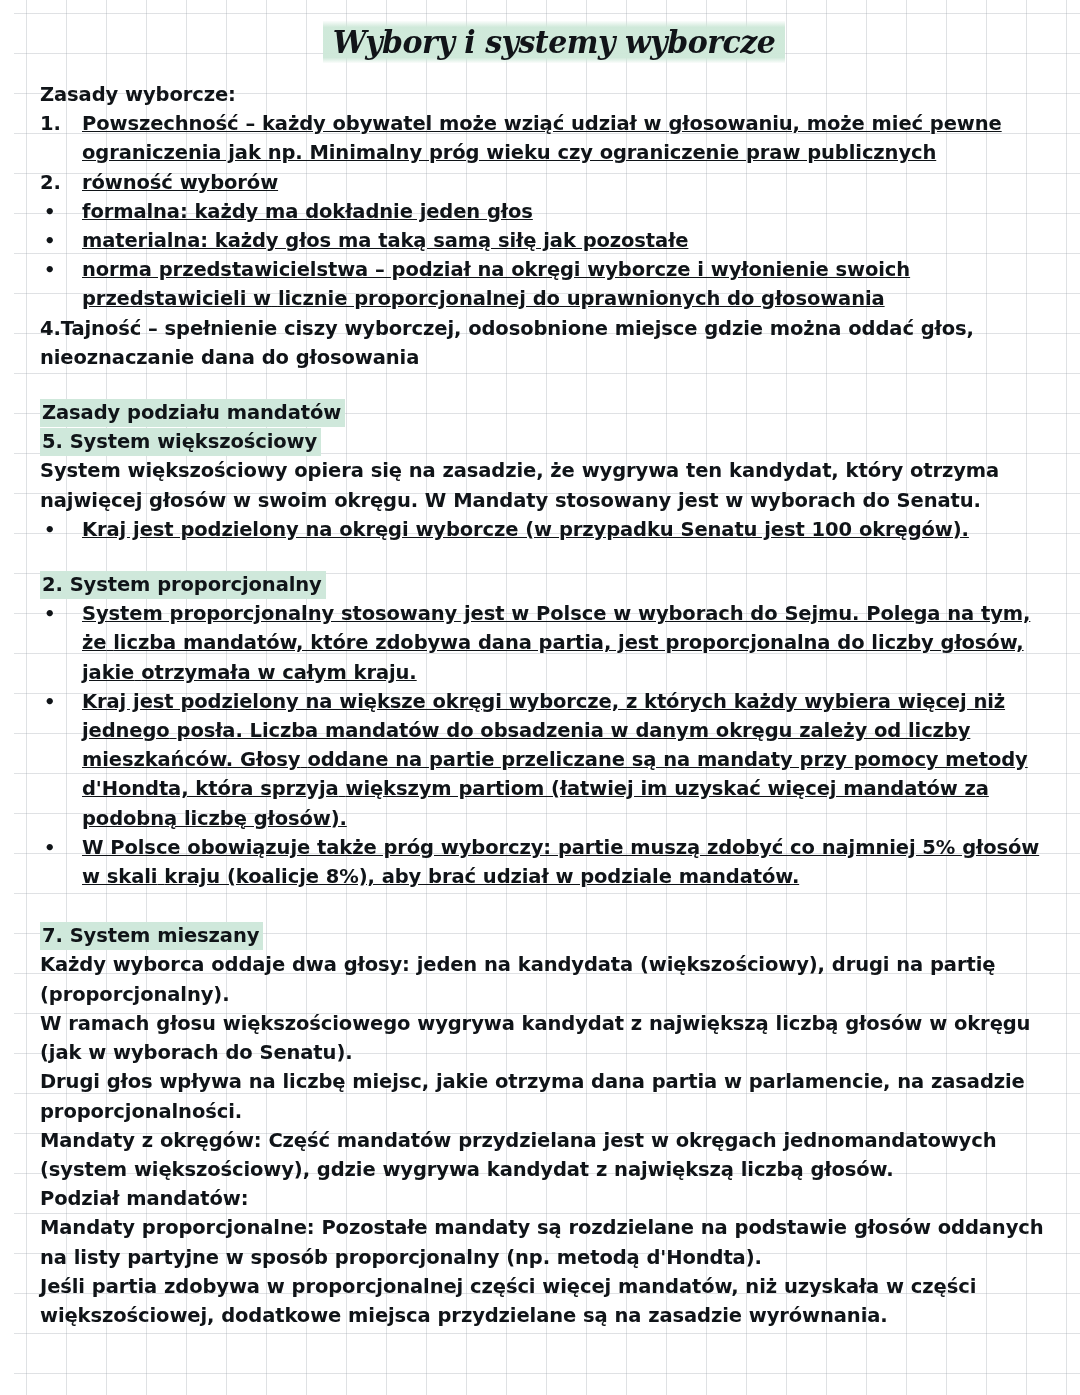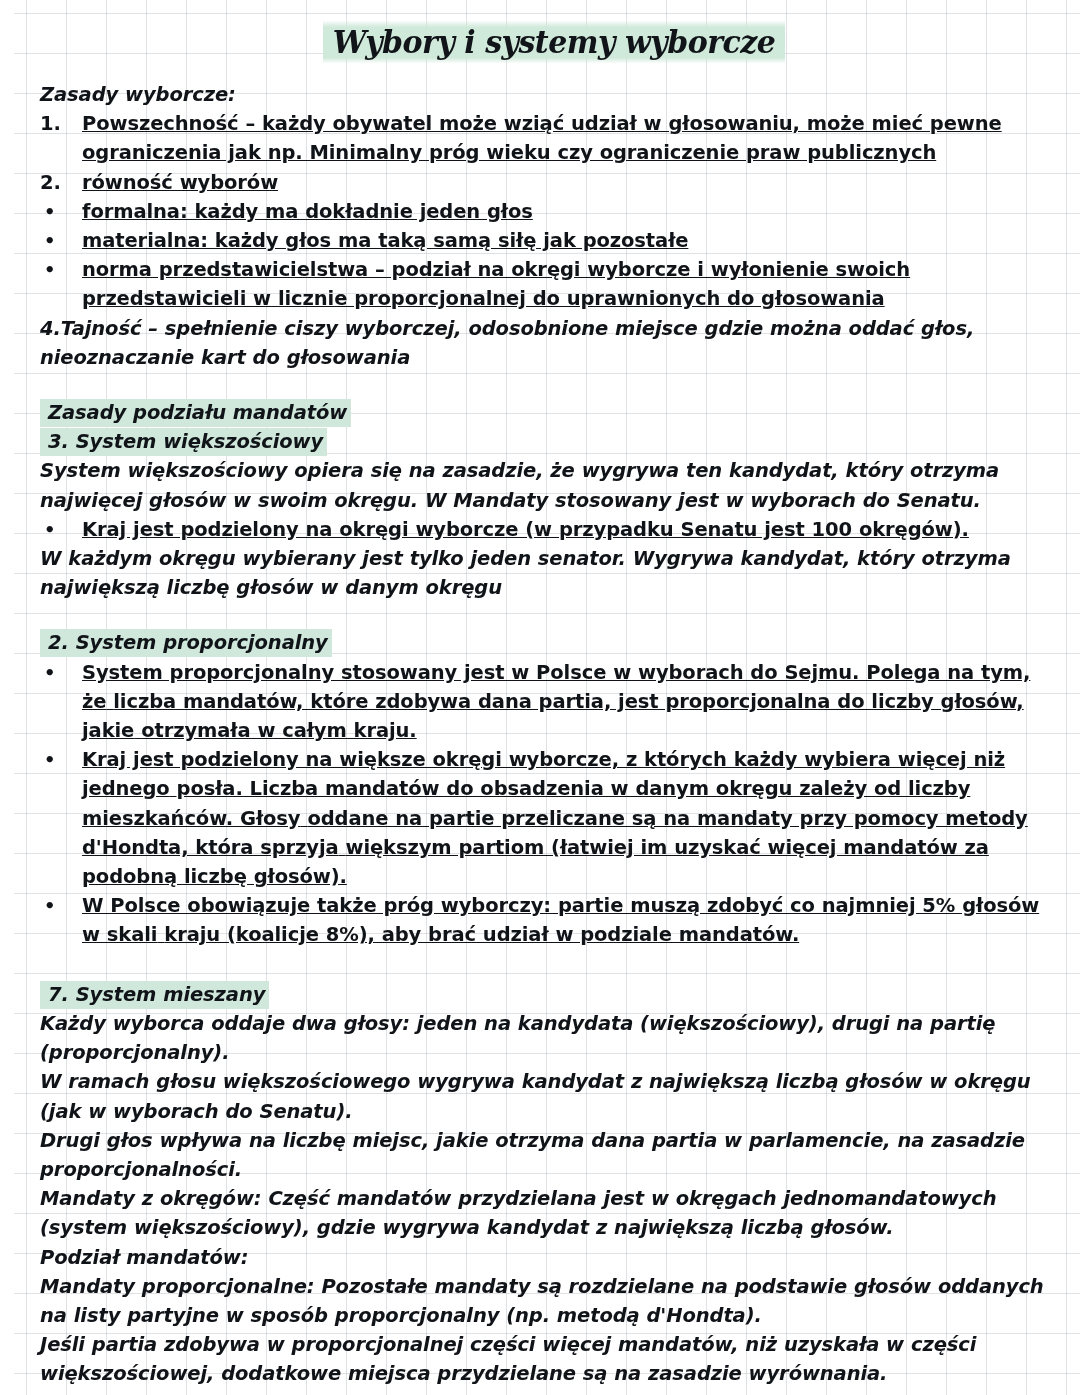--- a/index.html
+++ b/index.html
@@ -67,21 +67,20 @@
     font-size: 19.5px;
     line-height: 29.2px;
     font-weight: 600;
     letter-spacing: -0.1px;
     word-spacing: 0.2px;
   }
 
   .plain {
     margin: 0;
     max-width: 1012px;
-    font-style: italic;
   }
 
   
   .row {
     display: flex;
     align-items: flex-start;
     max-width: 1012px;
   }
   .marker {
     flex: 0 0 auto;
@@ -95,21 +94,21 @@
     padding-left: 4px;
     box-sizing: border-box;
   }
   .rowtext {
     flex: 1 1 auto;
     text-decoration: underline;
   }
   .hl-block {
     display: inline-block;
     background-color: #cfe8db;
-    padding: 0 4px 1px 8px;
+    padding: 0 4px 1px 2px;
     line-height: 27px;
   }
   .spacer-md { height: 26px; }
   .spacer-lg { height: 30px; }
 
   .section-head {
     margin: 0;
   }
 </style>
 </head>
@@ -153,43 +152,39 @@
       <div class="row">
         <span class="marker bullet">•</span>
         <span class="rowtext">
           <span>norma przedstawicielstwa – podział na okręgi wyborcze i wyłonienie swoich przedstawicieli w</span>
           <span>licznie proporcjonalnej do uprawnionych do głosowania</span>
         </span>
       </div>
 
       <div class="plain">
         <span>4.Tajność – spełnienie ciszy wyborczej, odosobnione miejsce gdzie można oddać głos,</span>
-        <span>nieoznaczanie kart do głosowania</span>
+        <span>nieoznaczanie dana do głosowania</span>
       </div>
 
       <div class="spacer-md"></div>
 
       <div class="plain">
         <span class="hl-block">Zasady podziału mandatów</span>
       </div>
 
       <div class="plain">
-        <span class="hl-block">3. System większościowy</span>
+        <span class="hl-block">5. System większościowy</span>
       </div>
       <div class="plain">
         <span>System większościowy opiera się na zasadzie, że wygrywa ten kandydat, który otrzyma najwięcej</span>
         <span>głosów w swoim okręgu. W Mandaty stosowany jest w wyborach do Senatu.</span>
       </div>
       <div class="row">
         <span class="marker bullet">•</span>
         <span class="rowtext">Kraj jest podzielony na okręgi wyborcze (w przypadku Senatu jest 100 okręgów).</span>
-      </div>
-      <div class="plain">
-        <span>W każdym okręgu wybierany jest tylko jeden senator.</span>
-        <span>Wygrywa kandydat, który otrzyma największą liczbę głosów w danym okręgu</span>
       </div>
 
       <div class="spacer-md"></div>
 
       <div class="plain">
         <span class="hl-block">2. System proporcjonalny</span>
       </div>
 
       <div class="row">
         <span class="marker bullet">•</span>

